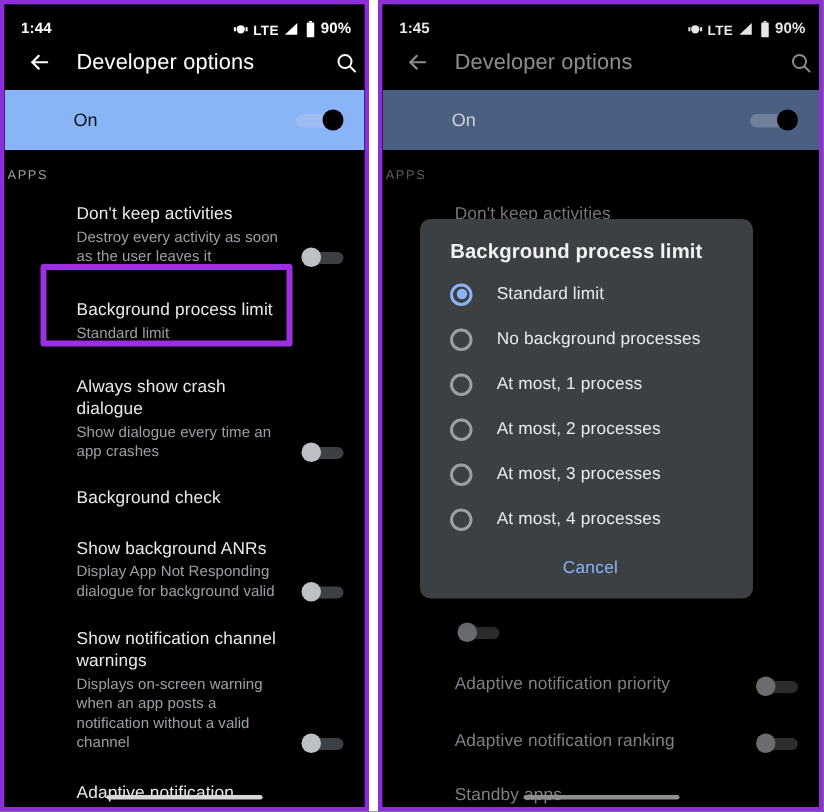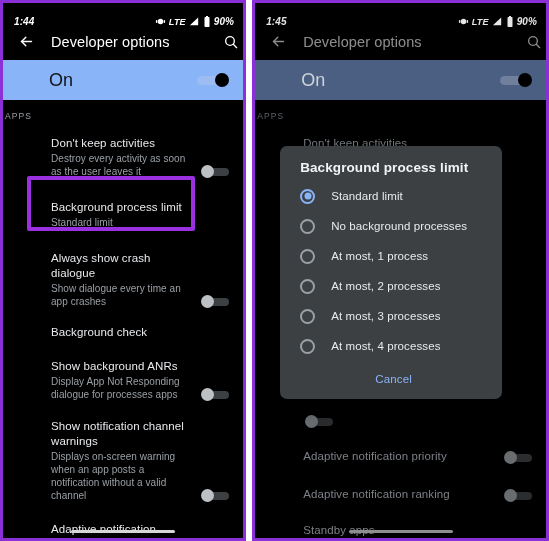--- a/index.html
+++ b/index.html
@@ -31,28 +31,27 @@
     position: absolute;
     inset: 0;
     background: #000000;
     overflow: hidden;
   }
 
   
   .statusbar {
     height: 20px;
     display: flex;
-    align-items: flex-start;
+    align-items: center;
     justify-content: space-between;
     padding: 13px 9px 0 11px;
     color: #ffffff;
     font-size: 10px;
     font-weight: bold;
     letter-spacing: .1px;
-    font-style: italic;
   }
   .status-right {
     display: flex;
     align-items: center;
     gap: 3px;
   }
   .sb-ico { display: inline-flex; align-items: center; }
   .lte { font-size: 9px; font-weight: bold; letter-spacing: .2px; }
   .pct { font-size: 10px; font-weight: bold; }
 
@@ -78,21 +77,21 @@
   .masterbar {
     height: 40px;
     background: #8ab4f8;
     display: flex;
     align-items: center;
     padding: 0 14px 0 46px;
     justify-content: space-between;
   }
   .masterbar .lbl {
     color: #101418;
-    font-size: 18px;
+    font-size: 12px;
     text-align: right;
   }
   .switch-on {
     position: relative;
     width: 32px; height: 14px;
   }
   .switch-on .track {
     position: absolute; left: 0; top: 3px;
     width: 28px; height: 9px; border-radius: 5px;
     background: #9cbcf2;
@@ -346,21 +345,21 @@
         <div class="row" style="padding-top:8px;padding-bottom:10px;">
           <span class="txt">
             <div class="t">Background check</div>
           </span>
           <span class="ctl"></span>
         </div>
 
         <div class="row">
           <span class="txt">
             <div class="t">Show background ANRs</div>
-            <div class="s">Display App Not Responding dialogue for processes apps</div>
+            <div class="s">Display App Not Responding dialogue for background valid</div>
           </span>
           <span class="ctl">
             <span class="switch-off">
               <span class="track"></span>
               <span class="thumb"></span>
             </span>
           </span>
         </div>
 
         <div class="row">

